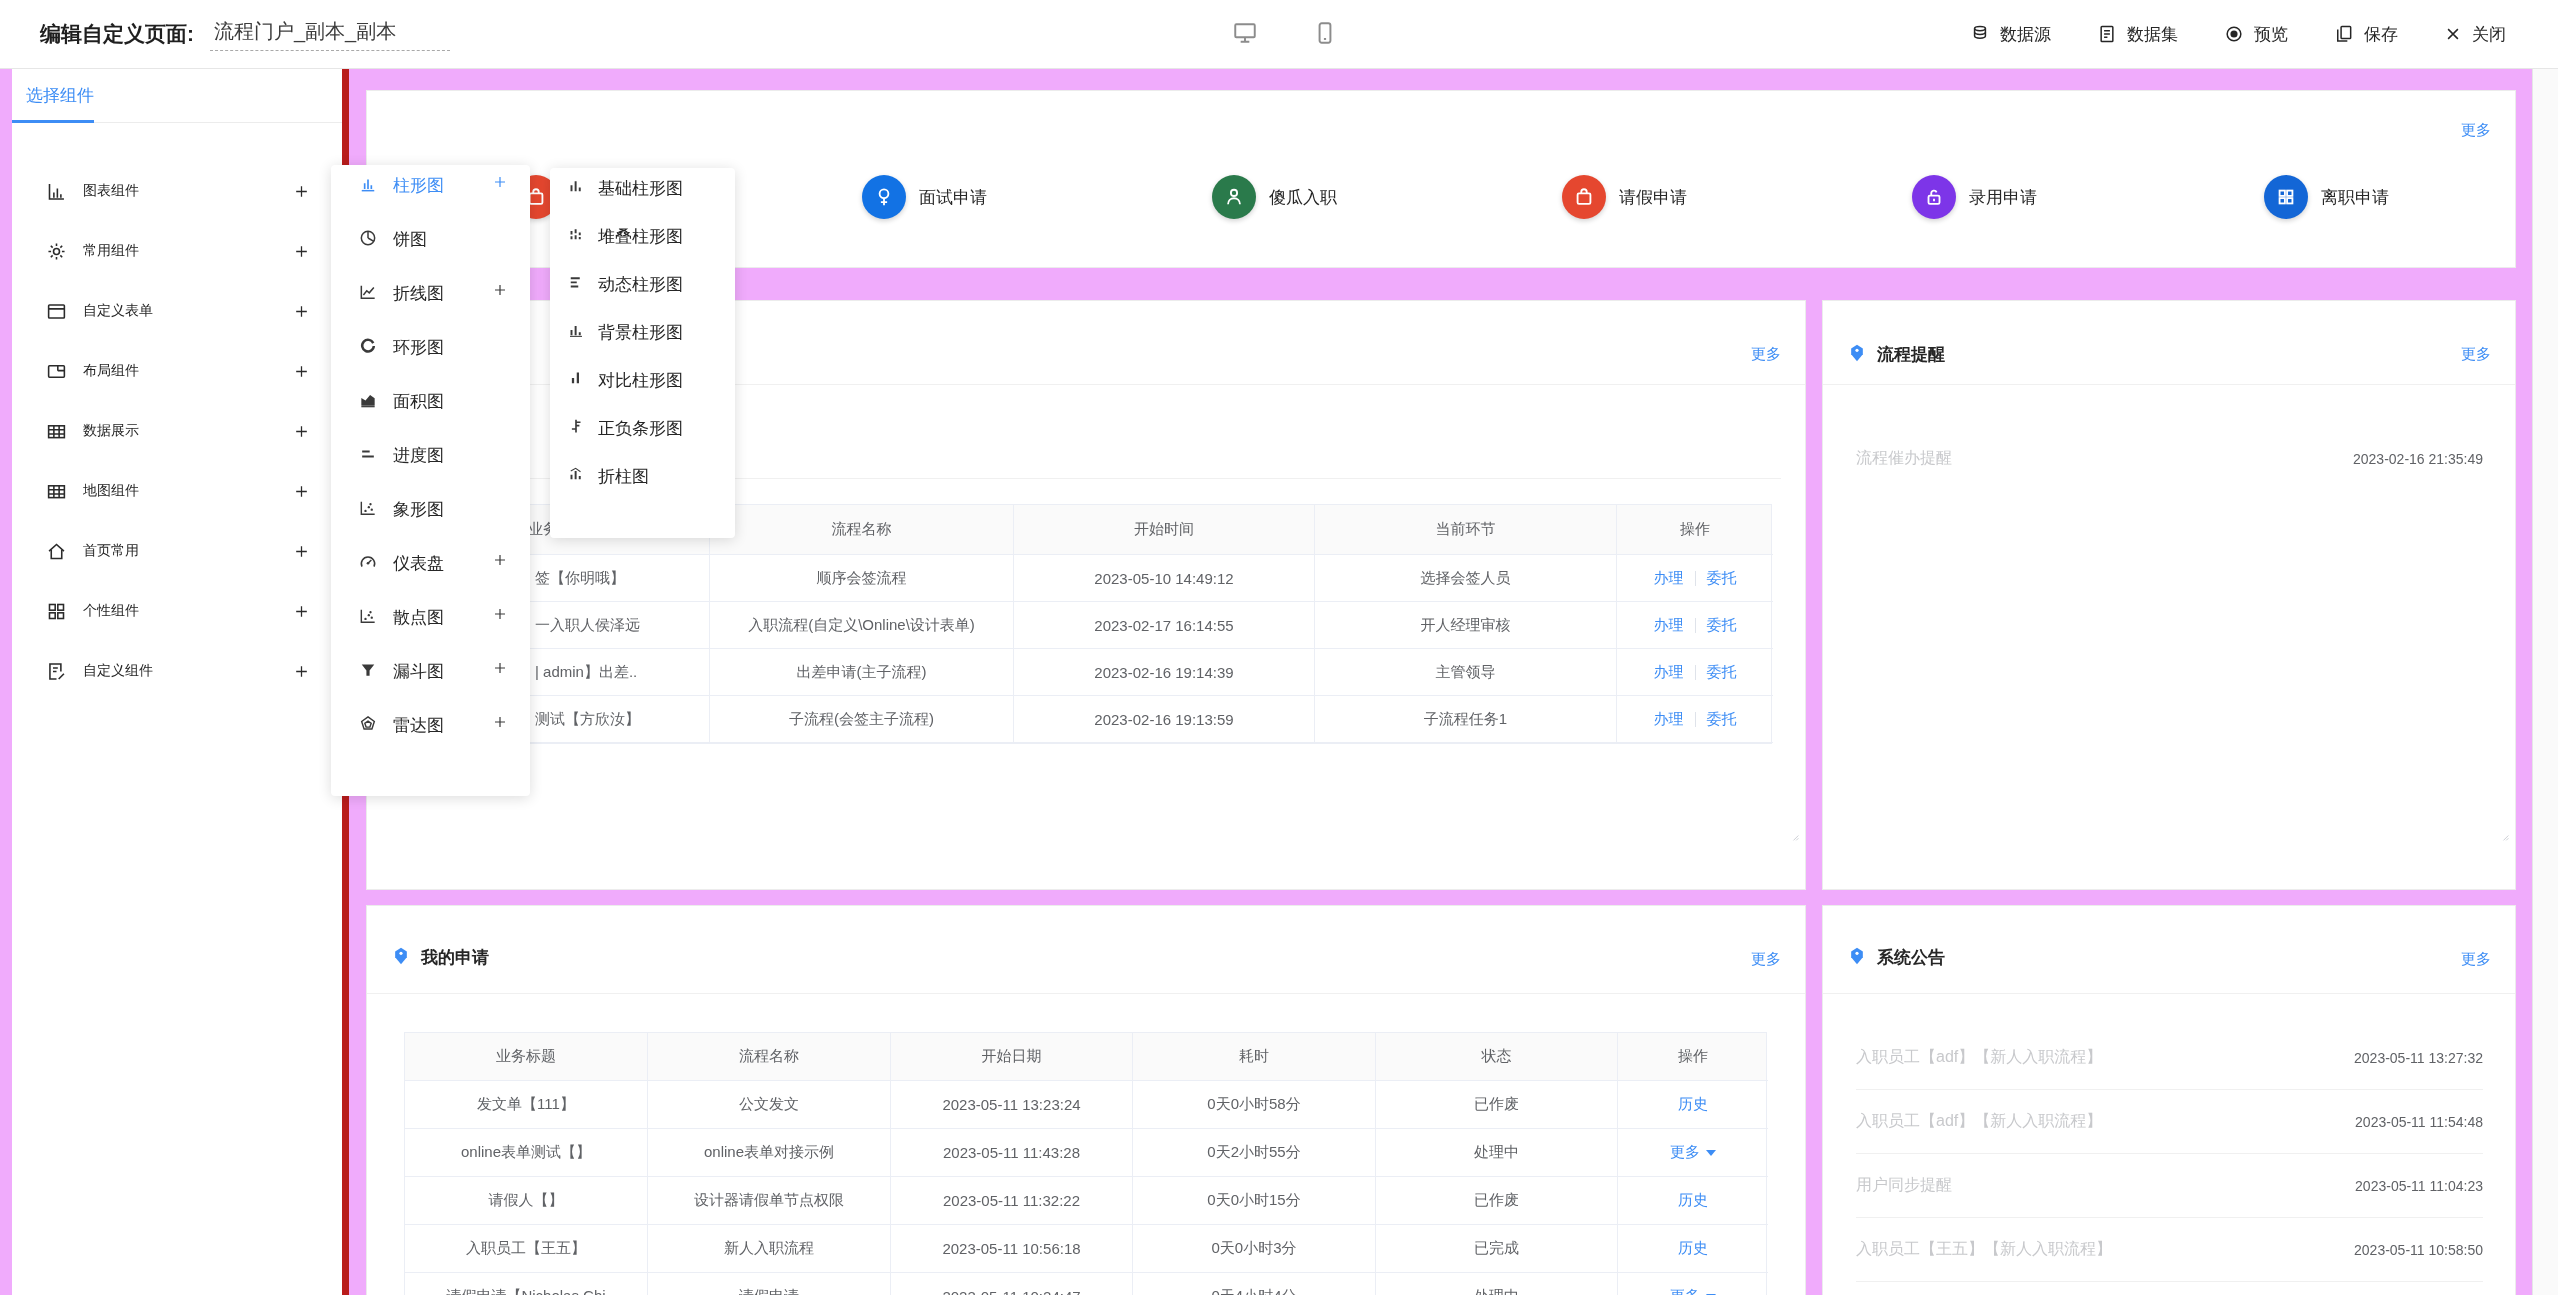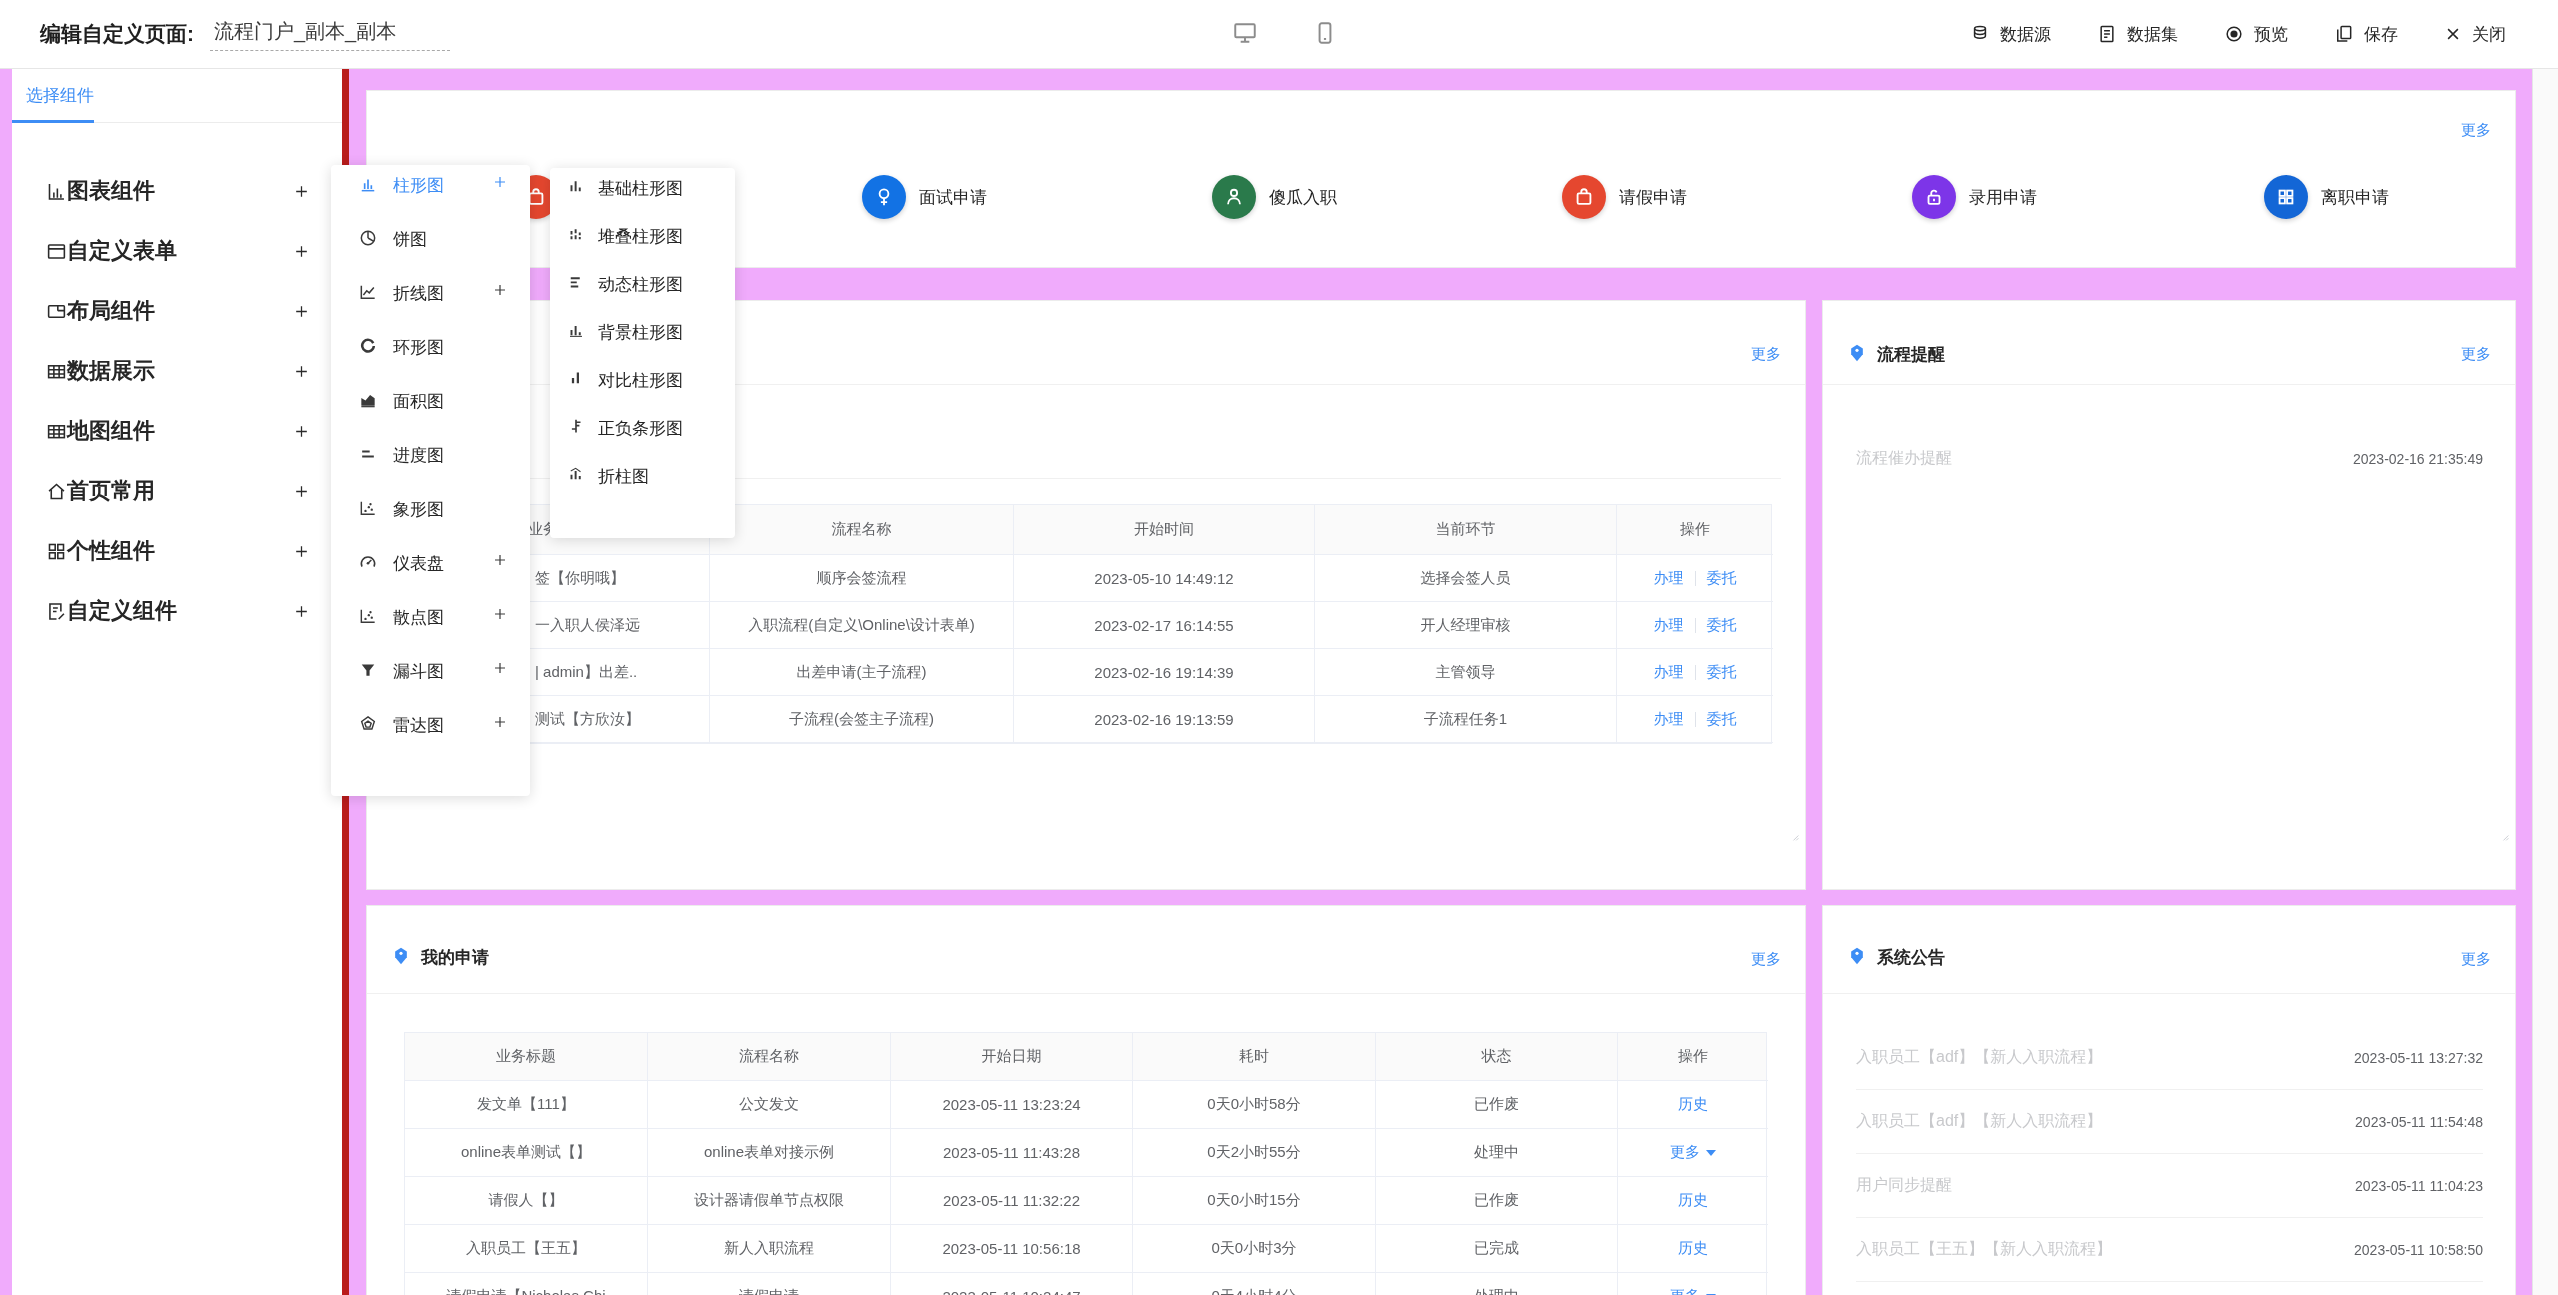--- a/index.html
+++ b/index.html
@@ -24,21 +24,21 @@
 
   
   .sidebar{position:absolute;left:12px;top:68px;width:330px;bottom:0;background:#fff;
            border-right:7px solid #b91c1c;}
   .sb-tabrow{position:relative;height:54px;border-bottom:1px solid #ececec;}
   .sb-tab{position:absolute;left:14px;top:16px;font-size:17px;color:#3d8df5;cursor:pointer;}
   .sb-underline{position:absolute;left:0;bottom:-1px;width:82px;height:3px;background:#3d8df5;}
   .sb-list{margin-top:38px;}
   .sb-item{height:60px;display:flex;align-items:center;padding-left:34px;cursor:pointer;}
   .sb-item .ic{color:#2b2b2b;}
-  .sb-label{font-size:22px;color:#262626;font-weight:bold;}
+  .sb-label{margin-left:16px;font-size:14px;color:#262626;}
   .sb-plus{margin-left:auto;margin-right:32px;color:#595959;}
 
   
   .flyout{position:absolute;background:#fff;border-radius:4px;
           box-shadow:0 2px 14px rgba(0,0,0,.14);padding:9px 0;}
   .flyout.lv1{left:331px;top:165px;width:199px;height:613px;z-index:30;}
   .flyout.lv2{left:550px;top:168px;width:185px;height:352px;z-index:31;}
   .fo-item{height:54px;display:flex;align-items:flex-start;padding:0 22px 0 27px;cursor:pointer;color:#262626;}
   .lv2 .fo-item{height:48px;padding:0 18px 0 17px;}
   .fo-item .ic{color:#3a3a3a;}
@@ -424,20 +424,33 @@
         <span class="sb-label">图表组件</span>
         <span class="sb-plus ic">
             <svg width="17" height="17">
               <use href="#s-plus"></use>
             </svg>
           </span>
         </div>
       <div class="sb-item">
         <span class="ic">
             <svg width="21" height="21">
+              <use href="#s-gear"></use>
+            </svg>
+          </span>
+        <span class="sb-label">常用组件</span>
+        <span class="sb-plus ic">
+            <svg width="17" height="17">
+              <use href="#s-plus"></use>
+            </svg>
+          </span>
+        </div>
+      <div class="sb-item">
+        <span class="ic">
+            <svg width="21" height="21">
               <use href="#s-form"></use>
             </svg>
           </span>
         <span class="sb-label">自定义表单</span>
         <span class="sb-plus ic">
             <svg width="17" height="17">
               <use href="#s-plus"></use>
             </svg>
           </span>
         </div>

